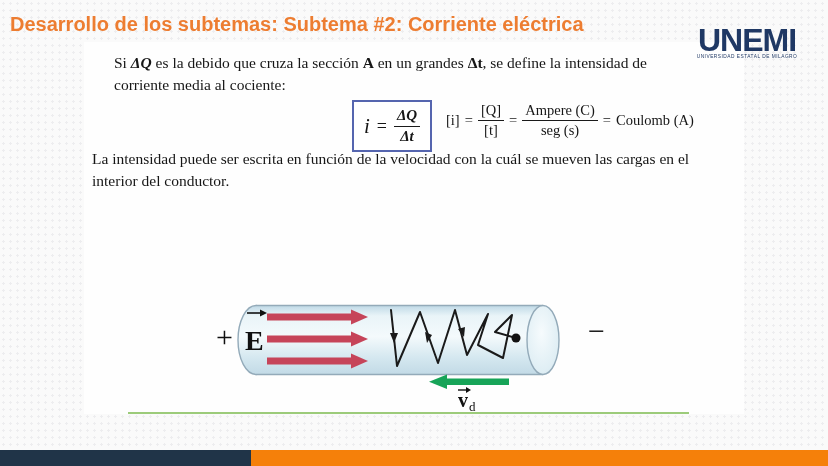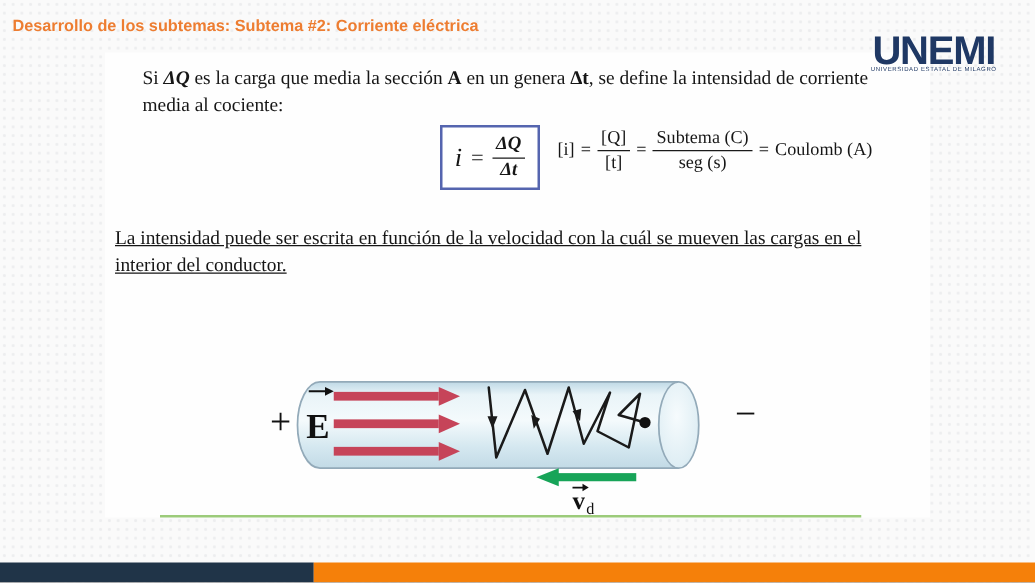--- a/index.html
+++ b/index.html
@@ -9,35 +9,35 @@
     font-family:"Liberation Serif",serif;color:#161616;
   }
   .slide::before{
     content:"";position:absolute;inset:0;
     background-image:radial-gradient(circle,#e2e3e6 1px,transparent 1.3px);
     background-size:7px 7px;opacity:.55;pointer-events:none;
   }
   .sheet{position:absolute;left:84px;top:42px;width:660px;height:372px;background:#fefefe;}
   .title{
     position:absolute;left:10px;top:13px;margin:0;
-    font-family:"Liberation Sans",sans-serif;font-weight:bold;font-size:13px;
+    font-family:"Liberation Sans",sans-serif;font-weight:bold;font-size:20px;
     color:#ED7D31;white-space:nowrap;z-index:3;
   }
   .logo{position:absolute;right:26px;top:27px;width:110px;text-align:center;z-index:3;}
   .logo-name{
     font-family:Liberation Sans, sans-serif;font-weight:800;font-size:32px;
     line-height:26px;color:#1F3864;letter-spacing:-1px;
   }
   .logo-tagline{
     font-family:"Liberation Sans",sans-serif;font-size:4.8px;letter-spacing:.5px;
     color:#1F3864;margin-top:1px;white-space:nowrap;
   }
   p{margin:0;position:absolute;font-size:15.5px;line-height:1.42;z-index:2;}
   .p1{left:114px;top:52px;width:584px;}
-  .p2{left:92px;top:180px;width:608px;text-decoration:underline;}
+  .p2{left:92px;top:148px;width:608px;}
   .p3{left:94px;top:223px;width:606px;text-align:justify;}
   .bi{font-weight:bold;font-style:italic;}
   .b{font-weight:bold;}
   .formula-box{
     position:absolute;left:352px;top:100px;width:76px;height:48px;z-index:2;
     border:2px solid #5565AF;background:#fff;
     display:flex;align-items:center;justify-content:center;gap:7px;
   }
   .formula-box .fi{font-style:italic;font-size:21px;}
   .formula-box .feq{font-size:18px;}
@@ -61,41 +61,41 @@
 
   <h1 class="title">Desarrollo de los subtemas: Subtema #2: Corriente eléctrica</h1>
 
   <div class="logo">
     <div class="logo-name">UNEMI</div>
     <div class="logo-tagline">UNIVERSIDAD ESTATAL DE MILAGRO</div>
   </div>
 
   <div class="sheet"></div>
 
-  <p class="p1"><span>Si </span><span class="bi">ΔQ</span><span> es la carga que media la sección </span><span class="b">A</span><span> en un genera </span><span class="b">Δt</span><span>, se define la intensidad de corriente media al cociente:</span></p>
+  <p class="p1"><span>Si </span><span class="bi">ΔQ</span><span> es la debido que cruza la sección </span><span class="b">A</span><span> en un grandes </span><span class="b">Δt</span><span>, se define la intensidad de corriente media al cociente:</span></p>
 
   <div class="formula-box">
     <span class="fi">i</span>
     <span class="feq">=</span>
     <span class="frac">
       <span class="num">ΔQ</span>
       <span class="den">Δt</span>
     </span>
   </div>
 
   <div class="units">
     <span>[i]</span>
     <span>=</span>
     <span class="frac">
       <span class="num">[Q]</span>
       <span class="den">[t]</span>
     </span>
     <span>=</span>
     <span class="frac">
-      <span class="num">Subtema (C)</span>
+      <span class="num">Ampere (C)</span>
       <span class="den">seg (s)</span>
     </span>
     <span>=</span>
     <span>Coulomb (A)</span>
   </div>
 
   <p class="p2">La intensidad puede ser escrita en función de la velocidad con la cuál se mueven las cargas en el interior del conductor.</p>
 
 
   <svg class="diagram" width="460" height="118" viewBox="170 296 460 118" xmlns="http://www.w3.org/2000/svg">

